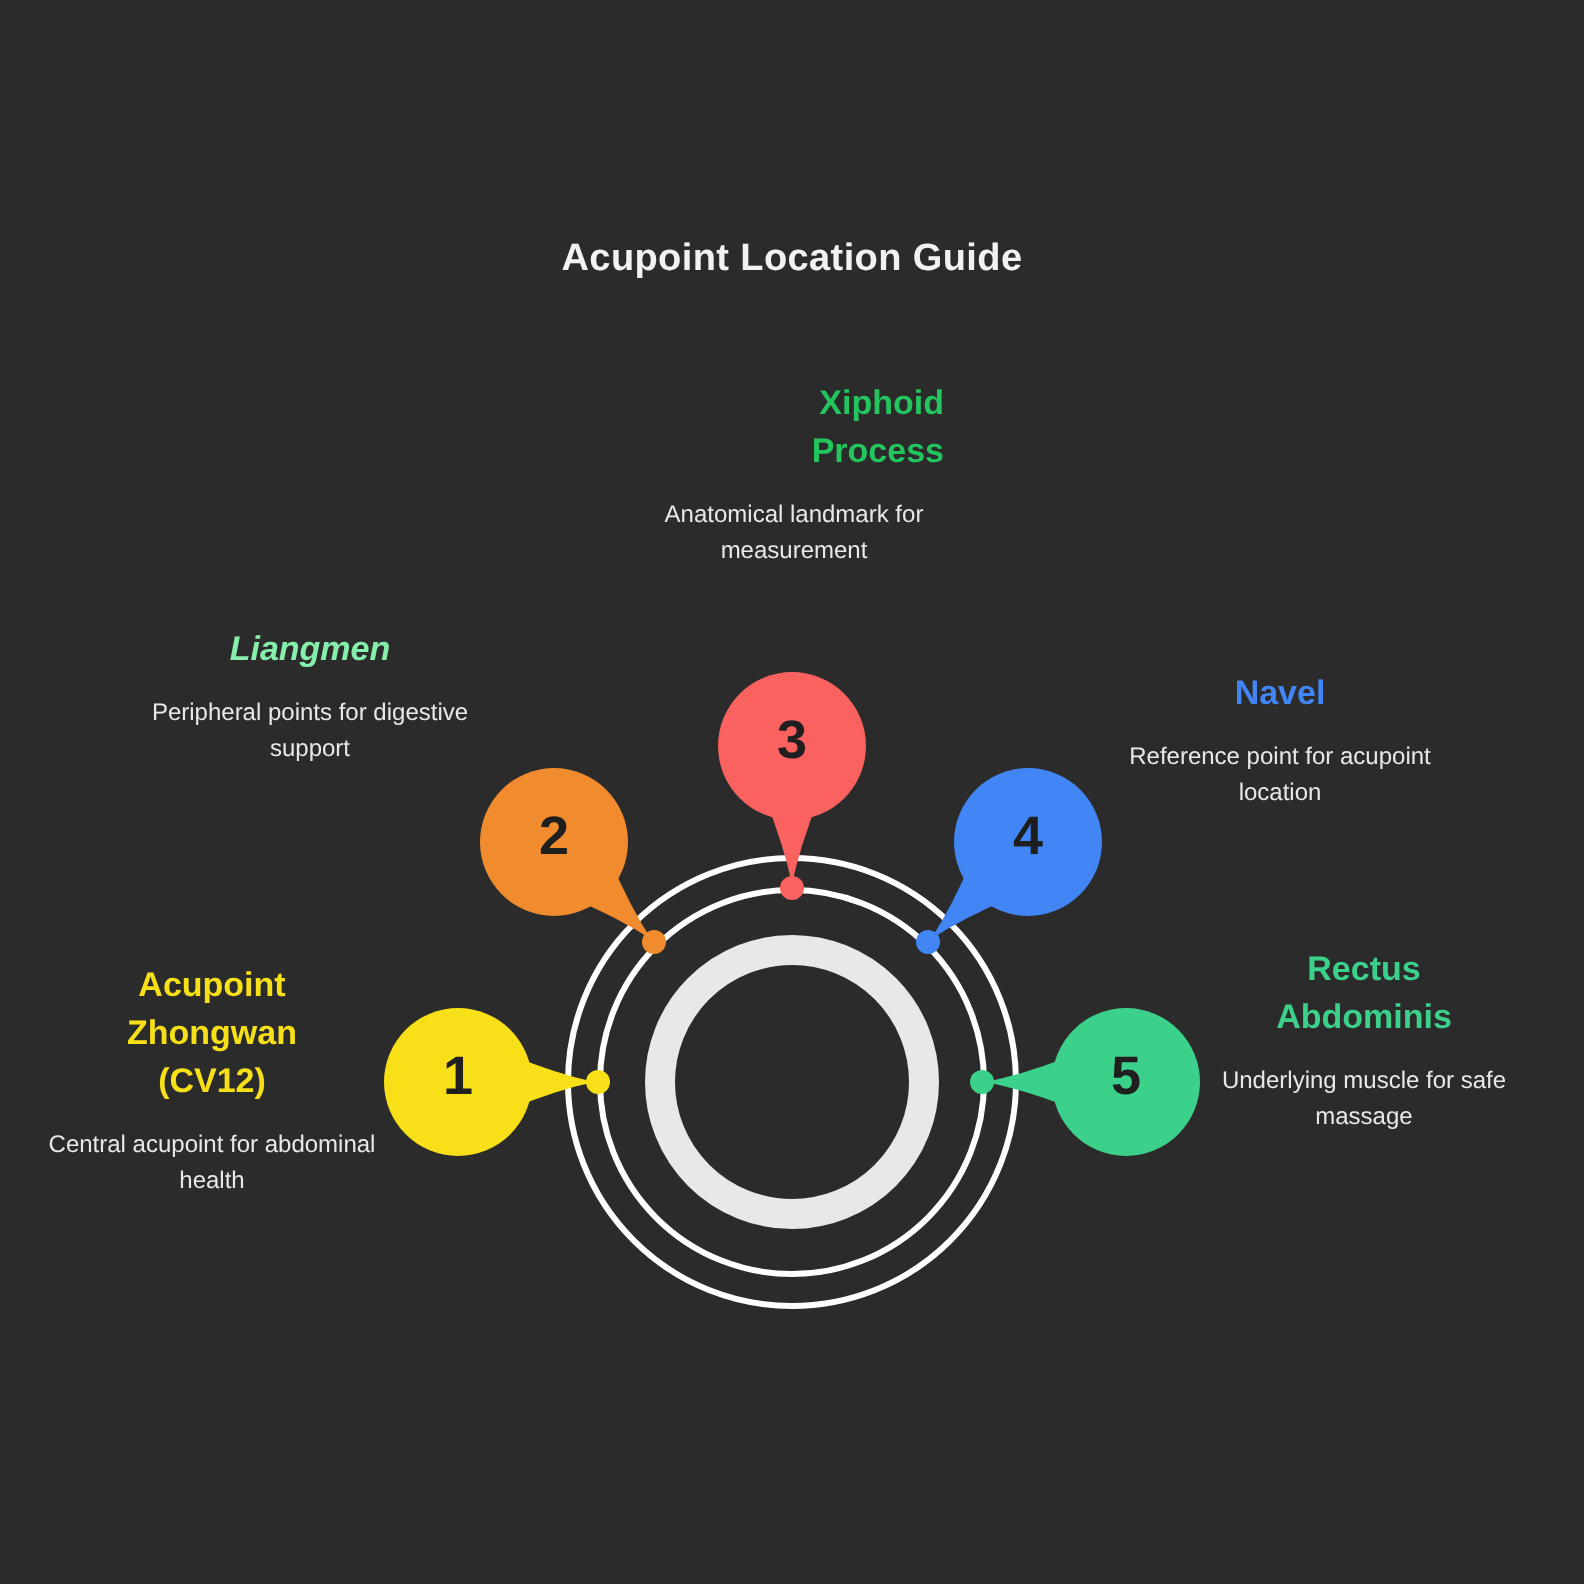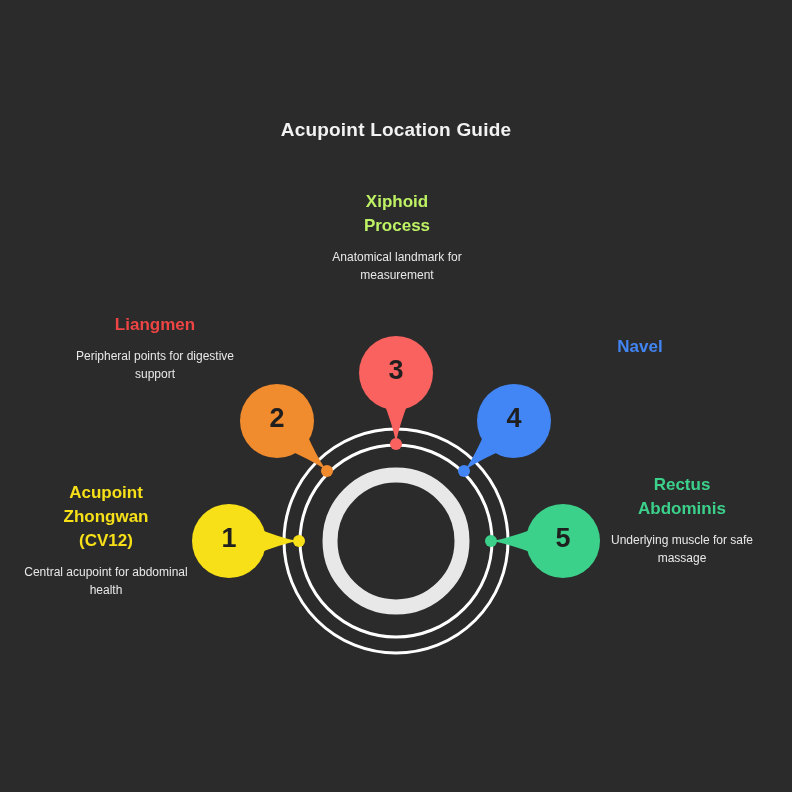--- a/index.html
+++ b/index.html
@@ -126,38 +126,39 @@
 
   <div id="pin-labels-layer">
       <div class="pin-number" style="left: 199px; top: 523px;">1</div>
       <div class="pin-number" style="left: 247px; top: 403px;">2</div>
       <div class="pin-number" style="left: 366px; top: 355px;">3</div>
       <div class="pin-number" style="left: 484px; top: 403px;">4</div>
       <div class="pin-number" style="left: 533px; top: 523px;">5</div>
     </div>
 
   <div class="label-block" id="label-xiphoid">
-    <div class="label-title" style="color: #bef264;">
+    <div class="label-title" style="color: #22c55e; text-align: right;">
         <div>Xiphoid</div>
         <div>Process</div>
       </div>
     <div class="label-desc">Anatomical landmark for measurement</div>
   </div>
 
   <div class="label-block" id="label-liangmen">
-    <div class="label-title" style="color: #ef4444;">
+    <div class="label-title" style="color: #86efac; font-style: italic;">
         <div>Liangmen</div>
       </div>
     <div class="label-desc">Peripheral points for digestive support</div>
   </div>
 
   <div class="label-block" id="label-navel">
     <div class="label-title" style="color: rgb(66, 133, 244);">
         <div>Navel</div>
       </div>
+    <div class="label-desc">Reference point for acupoint location</div>
   </div>
 
   <div class="label-block" id="label-zhongwan">
     <div class="label-title" style="color: rgb(247, 224, 23);">
         <div>Acupoint</div>
         <div>Zhongwan</div>
         <div>(CV12)</div>
       </div>
     <div class="label-desc">Central acupoint for abdominal health</div>
   </div>

